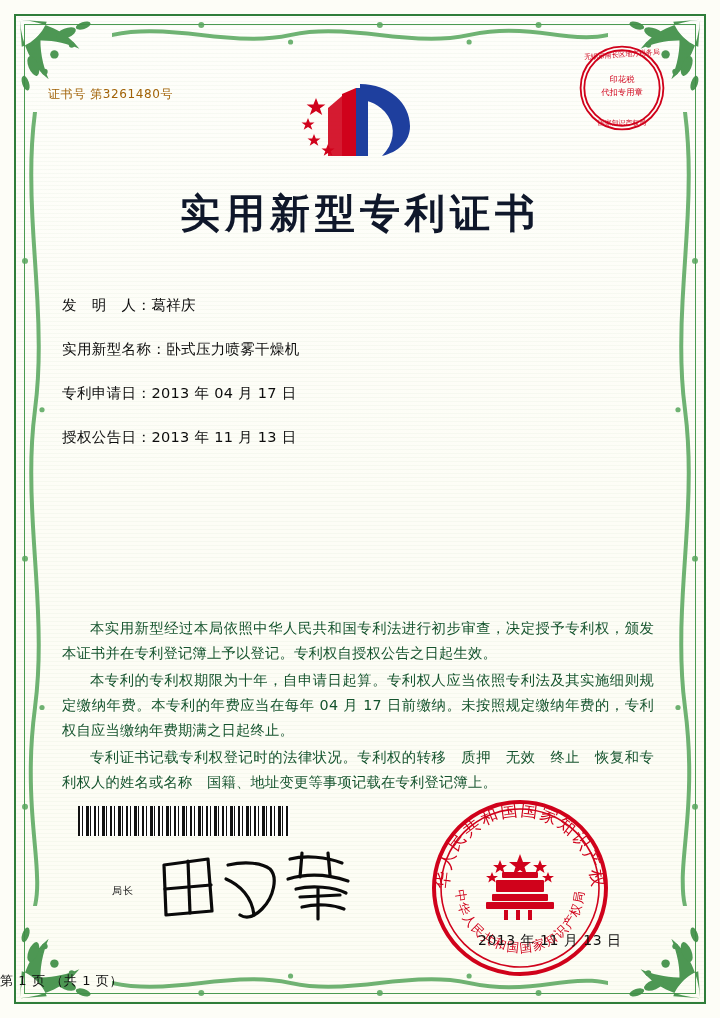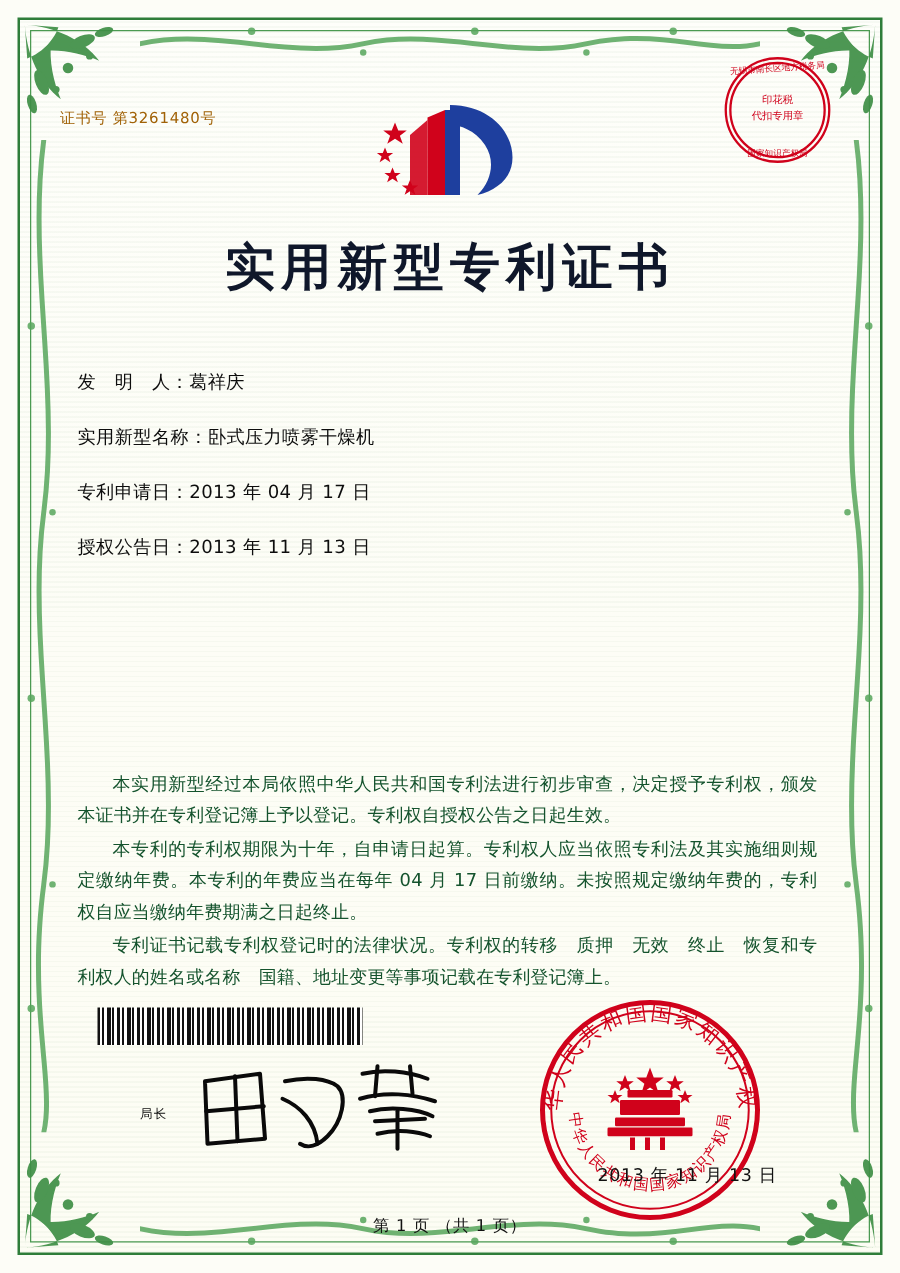--- a/index.html
+++ b/index.html
@@ -191,21 +191,21 @@
     top: 932px;
     font-size: 14px;
     color: #111;
     letter-spacing: 0.5px;
   }
 
   .footer {
     position: absolute;
     left: 0; right: 0;
     bottom: 28px;
-    text-align: center;
+    text-align: left;
     font-size: 13px;
     color: #111;
     letter-spacing: 0.6px;
   }
 </style>
 </head>
 <body>
 
 <div id="page">
 

